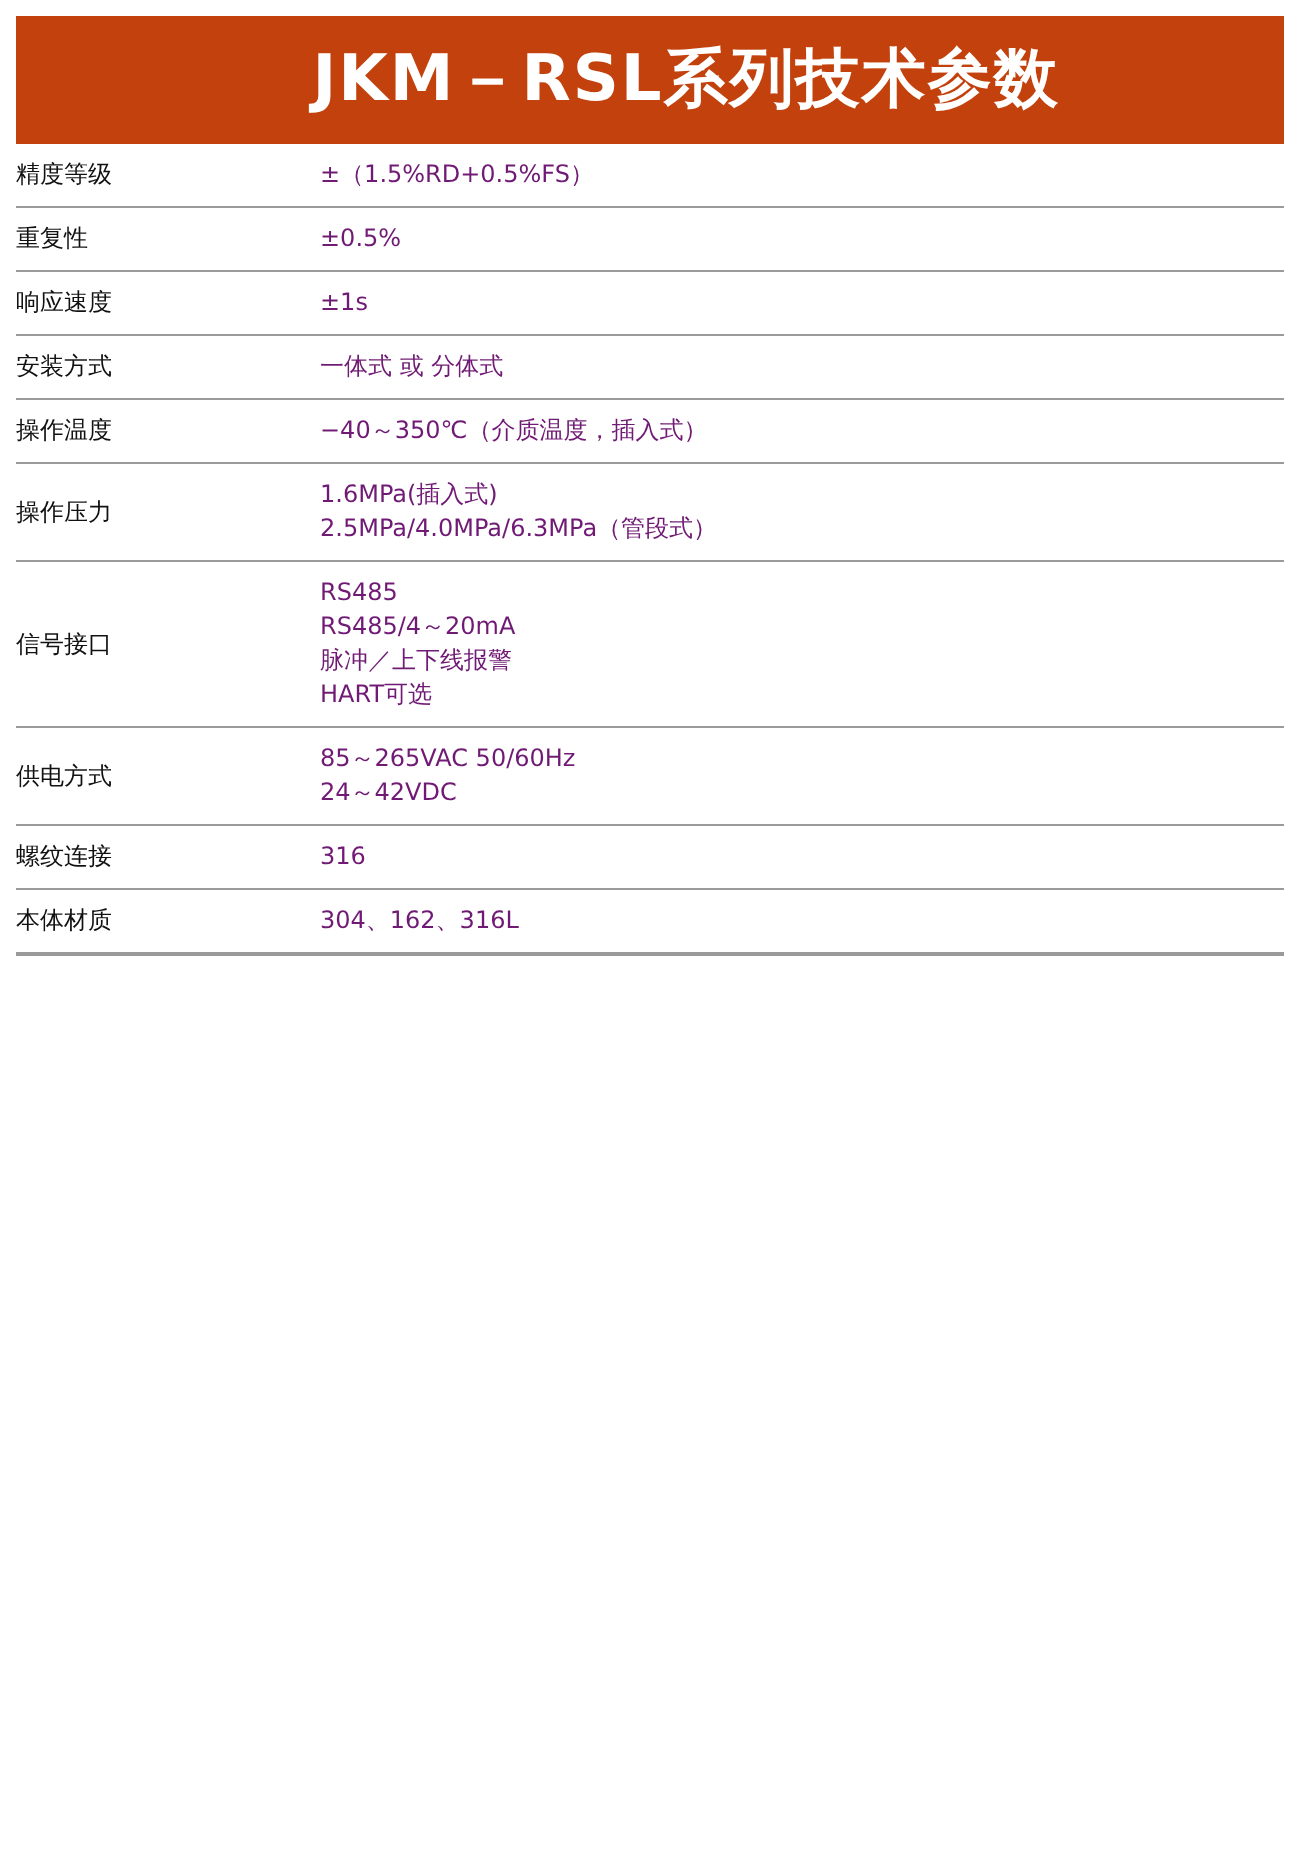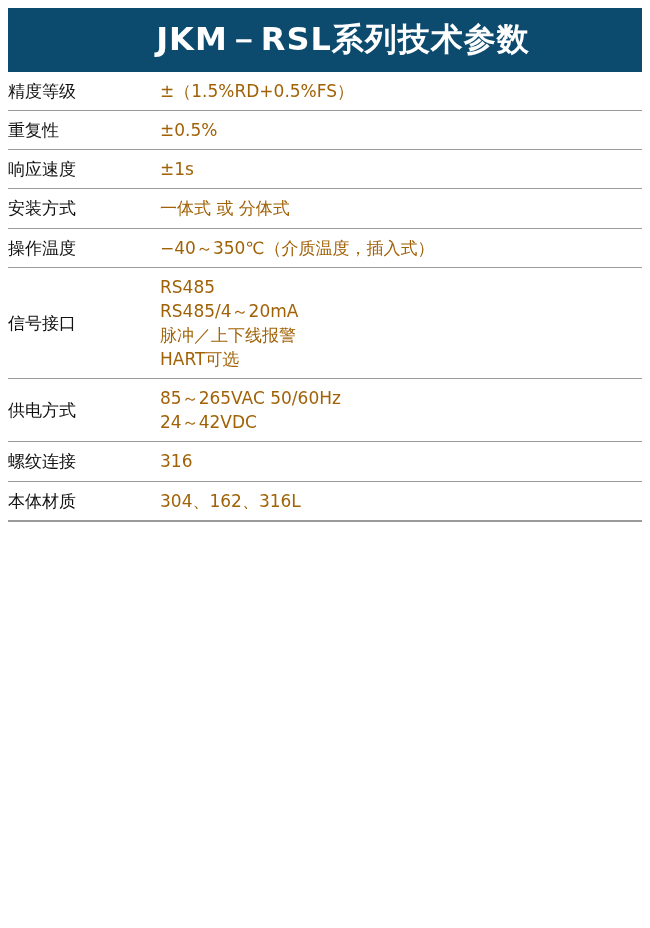--- a/index.html
+++ b/index.html
@@ -15,21 +15,21 @@
     overflow: hidden;
   }
   .sheet {
     width: 650px;
     height: 928px;
     box-sizing: border-box;
     padding: 0 0 0 0;
     position: relative;
   }
   .title-bar {
-    background: #0c4a6e;
+    background: #c2410c;
     height: 64px;
     margin: 8px 8px 0 8px;
     display: flex;
     align-items: center;
     justify-content: center;
     padding-left: 36px;
   }
   .title-bar .title-text {
     color: #ffffff;
     font-size: 32px;
@@ -45,40 +45,40 @@
   }
   table.spec tr {
     border-bottom: 1px solid #9a9a9a;
   }
   table.spec tr:first-child {
     border-top: none;
   }
   table.spec td {
     vertical-align: middle;
     padding: 7px 0 7px 0;
-    font-size: 17px;
+    font-size: 12px;
     line-height: 1.42;
   }
   td.label {
     width: 152px;
     padding-left: 10px;
     padding-right: 6px;
     font-family: "DejaVu Sans", "Liberation Sans", sans-serif;
     font-size: 19px;
     color: #111;
     white-space: nowrap;
   }
   td.label.spaced {
     letter-spacing: 0.28em;
   }
   td.value {
     padding-left: 12px;
     font-family: "DejaVu Sans", "Liberation Sans", sans-serif;
     font-size: 19px;
-    color: #a16207;
+    color: #701a75;
   }
   td.value .line {
     display: block;
     white-space: nowrap;
   }
   .footer-rule {
     margin: 0 8px;
     border-bottom: 1px solid #9a9a9a;
   }
 </style>
@@ -126,20 +126,27 @@
 
 
 
       <tr>
         <td class="label">操作温度</td>
         <td class="value">
           <span class="line">−40～350℃（介质温度，插入式）</span>
         </td>
       </tr>
 
+      <tr>
+        <td class="label">操作压力</td>
+        <td class="value">
+          <span class="line">1.6MPa(插入式)</span>
+          <span class="line">2.5MPa/4.0MPa/6.3MPa（管段式）</span>
+        </td>
+      </tr>
 
       <tr>
         <td class="label">信号接口</td>
         <td class="value">
           <span class="line">RS485</span>
           <span class="line">RS485/4～20mA</span>
           <span class="line">脉冲／上下线报警</span>
           <span class="line">HART可选</span>
         </td>
       </tr>

